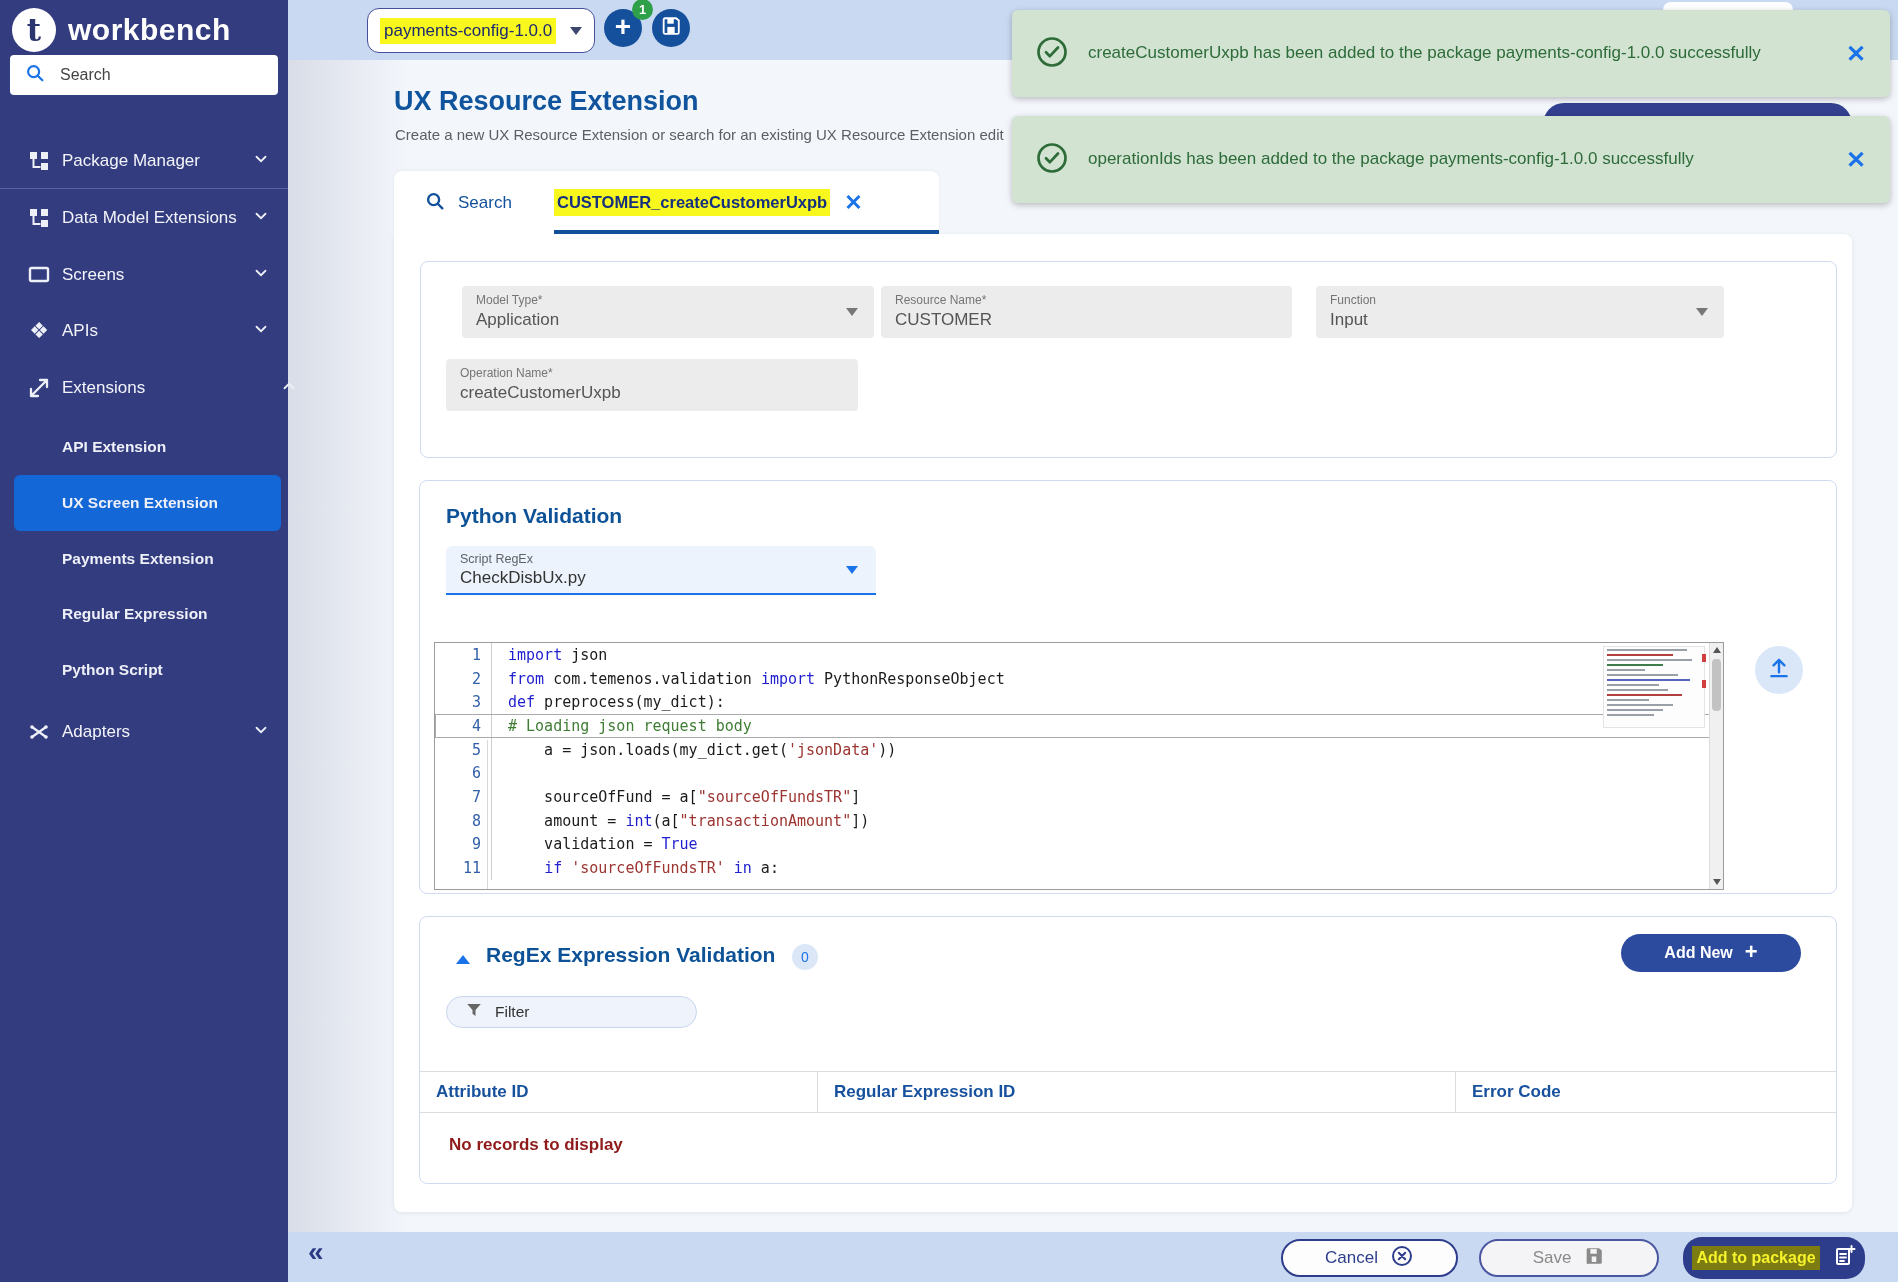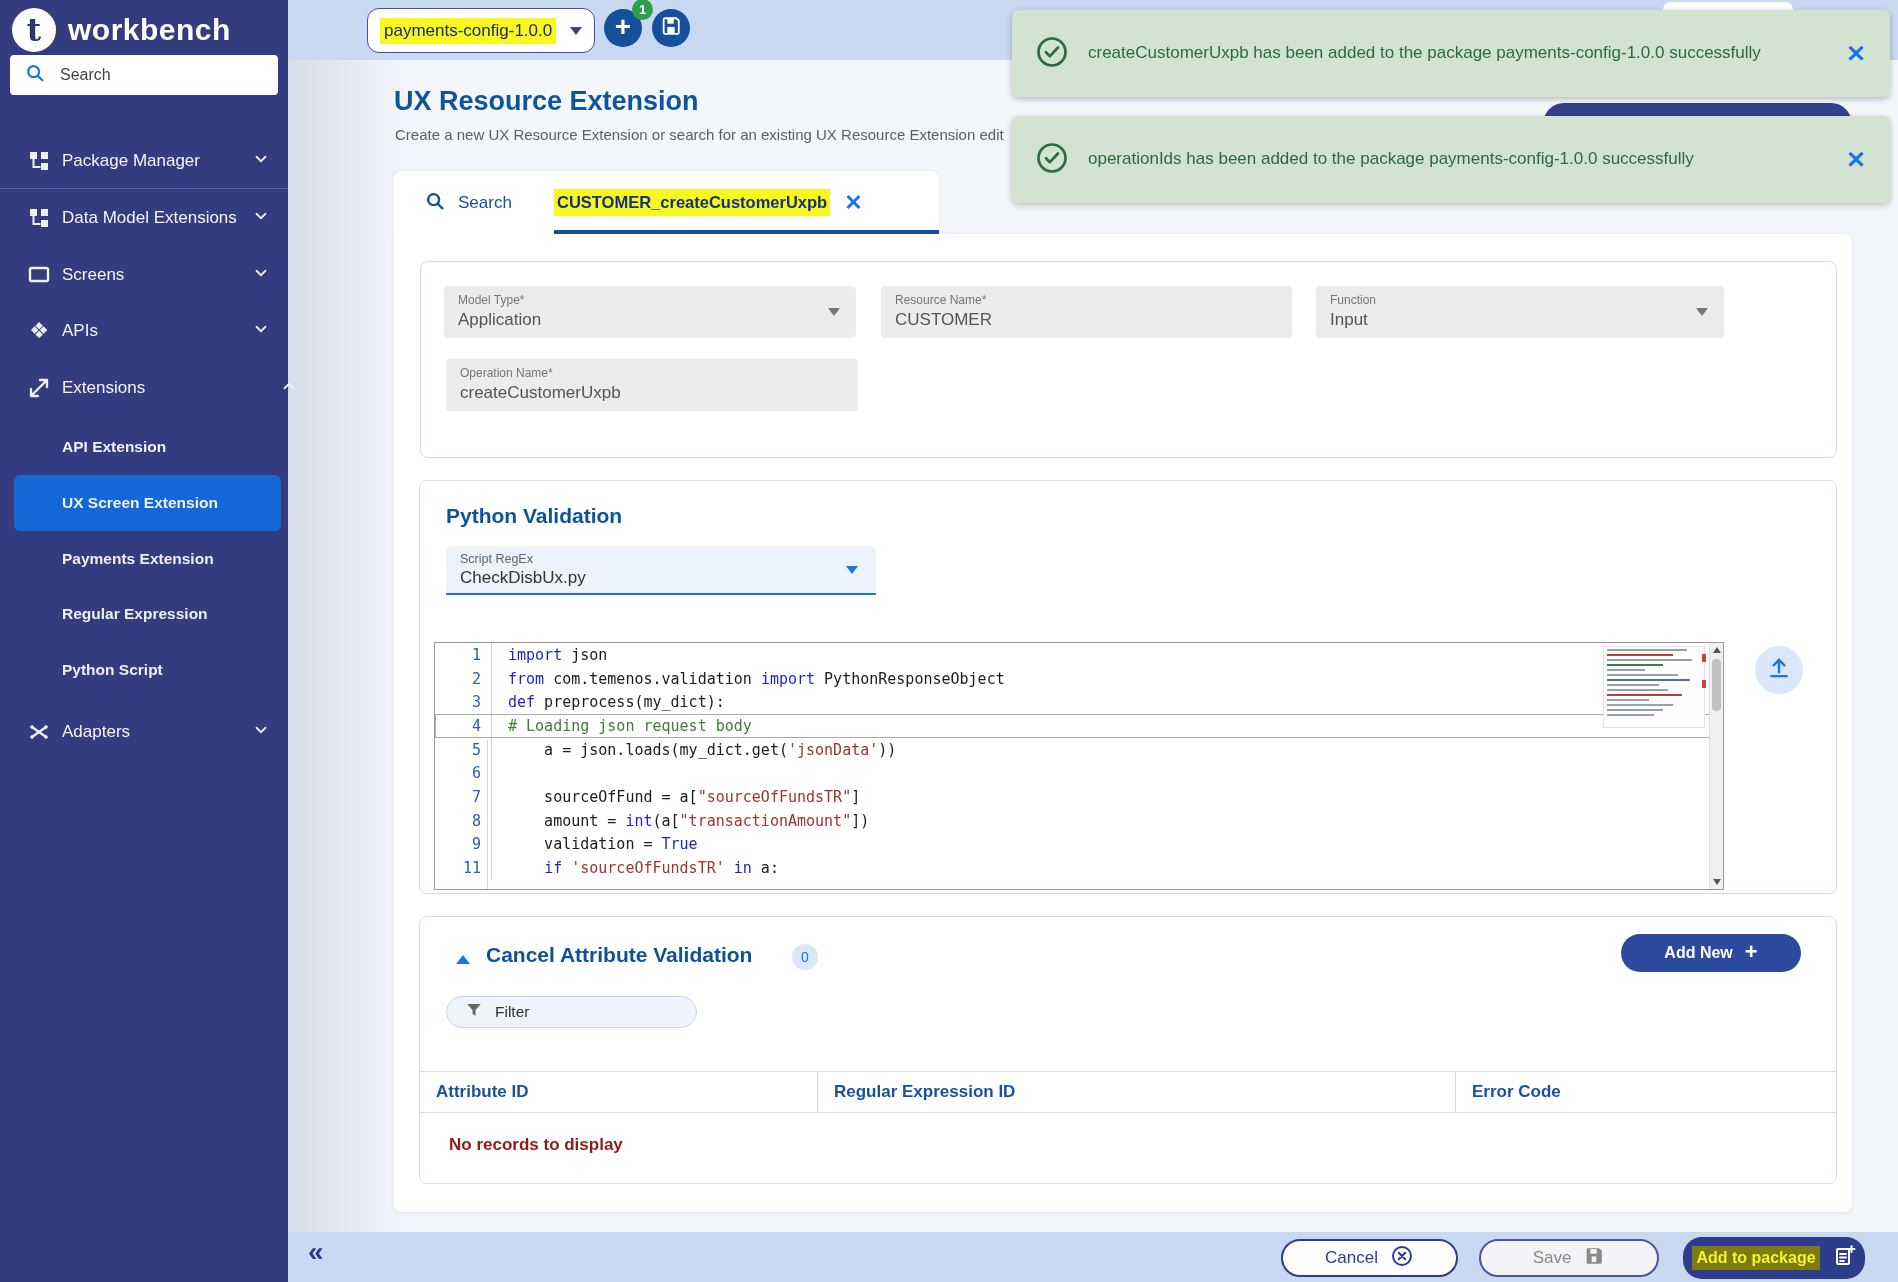--- a/index.html
+++ b/index.html
@@ -66,21 +66,21 @@
   
   #main-card{left:394px;top:234px;width:1458px;height:978px;background:#fff;
     border-radius:0 8px 8px 8px;box-shadow:0 1px 5px rgba(0,0,0,.08);z-index:3;}
   .section-card{position:absolute;background:#fff;border:1px solid #cfdcf0;border-radius:8px;}
   #form-card{left:26px;top:27px;width:1415px;height:195px;}
   .field{position:absolute;background:#ececec;border-radius:4px;height:52px;box-sizing:border-box;
     padding:7px 14px;}
   .field .flabel{color:#757575;font-size:12px;}
   .field .fvalue{color:#555;font-size:17px;margin-top:3px;}
   .field .caret-down{position:absolute;right:16px;top:22px;border-top-color:#777;}
-  #fld-model{left:23px;top:24px;width:412px;}
+  #fld-model{left:41px;top:24px;width:412px;}
   #fld-resource{left:460px;top:24px;width:411px;}
   #fld-function{left:895px;top:24px;width:408px;}
   #fld-operation{left:25px;top:97px;width:412px;}
 
   
   #python-card{left:25px;top:246px;width:1416px;height:412px;}
   #py-title{position:absolute;left:26px;top:23px;color:#0d5296;font-size:21px;font-weight:bold;}
   #script-select{position:absolute;left:26px;top:65px;width:430px;height:49px;background:#edf3fc;
     border-bottom:2px solid #1a73e8;border-radius:6px 6px 0 0;box-sizing:border-box;
     padding:6px 14px;cursor:pointer;}
@@ -437,21 +437,21 @@
           <svg width="26" height="26" viewBox="0 0 24 24">
               <path d="M12 16 V5 M7 9.5 L12 4.5 L17 9.5" fill="none" stroke="#1a73e8" stroke-width="2.2" stroke-linecap="round" stroke-linejoin="round"></path>
               <path d="M5 19.5 h14" stroke="#1a73e8" stroke-width="2.2" stroke-linecap="round"></path>
             </svg>
         </span>
       </div>
     </div>
 
     <div id="regex-card" class="section-card">
       <div id="regex-collapse"></div>
-      <div id="regex-title">Cancel Attribute Validation</div>
+      <div id="regex-title">RegEx Expression Validation</div>
       <div id="regex-count">0</div>
       <div id="add-new-btn">
         <span>Add New</span>
         <span class="plus">+</span>
       </div>
       <div id="filter-btn">
         <span>
           <svg width="18" height="18" viewBox="0 0 24 24">
               <path d="M3 4 h18 l-7 8 v8 l-4 -3 v-5 z" fill="#666"></path>
             </svg>

